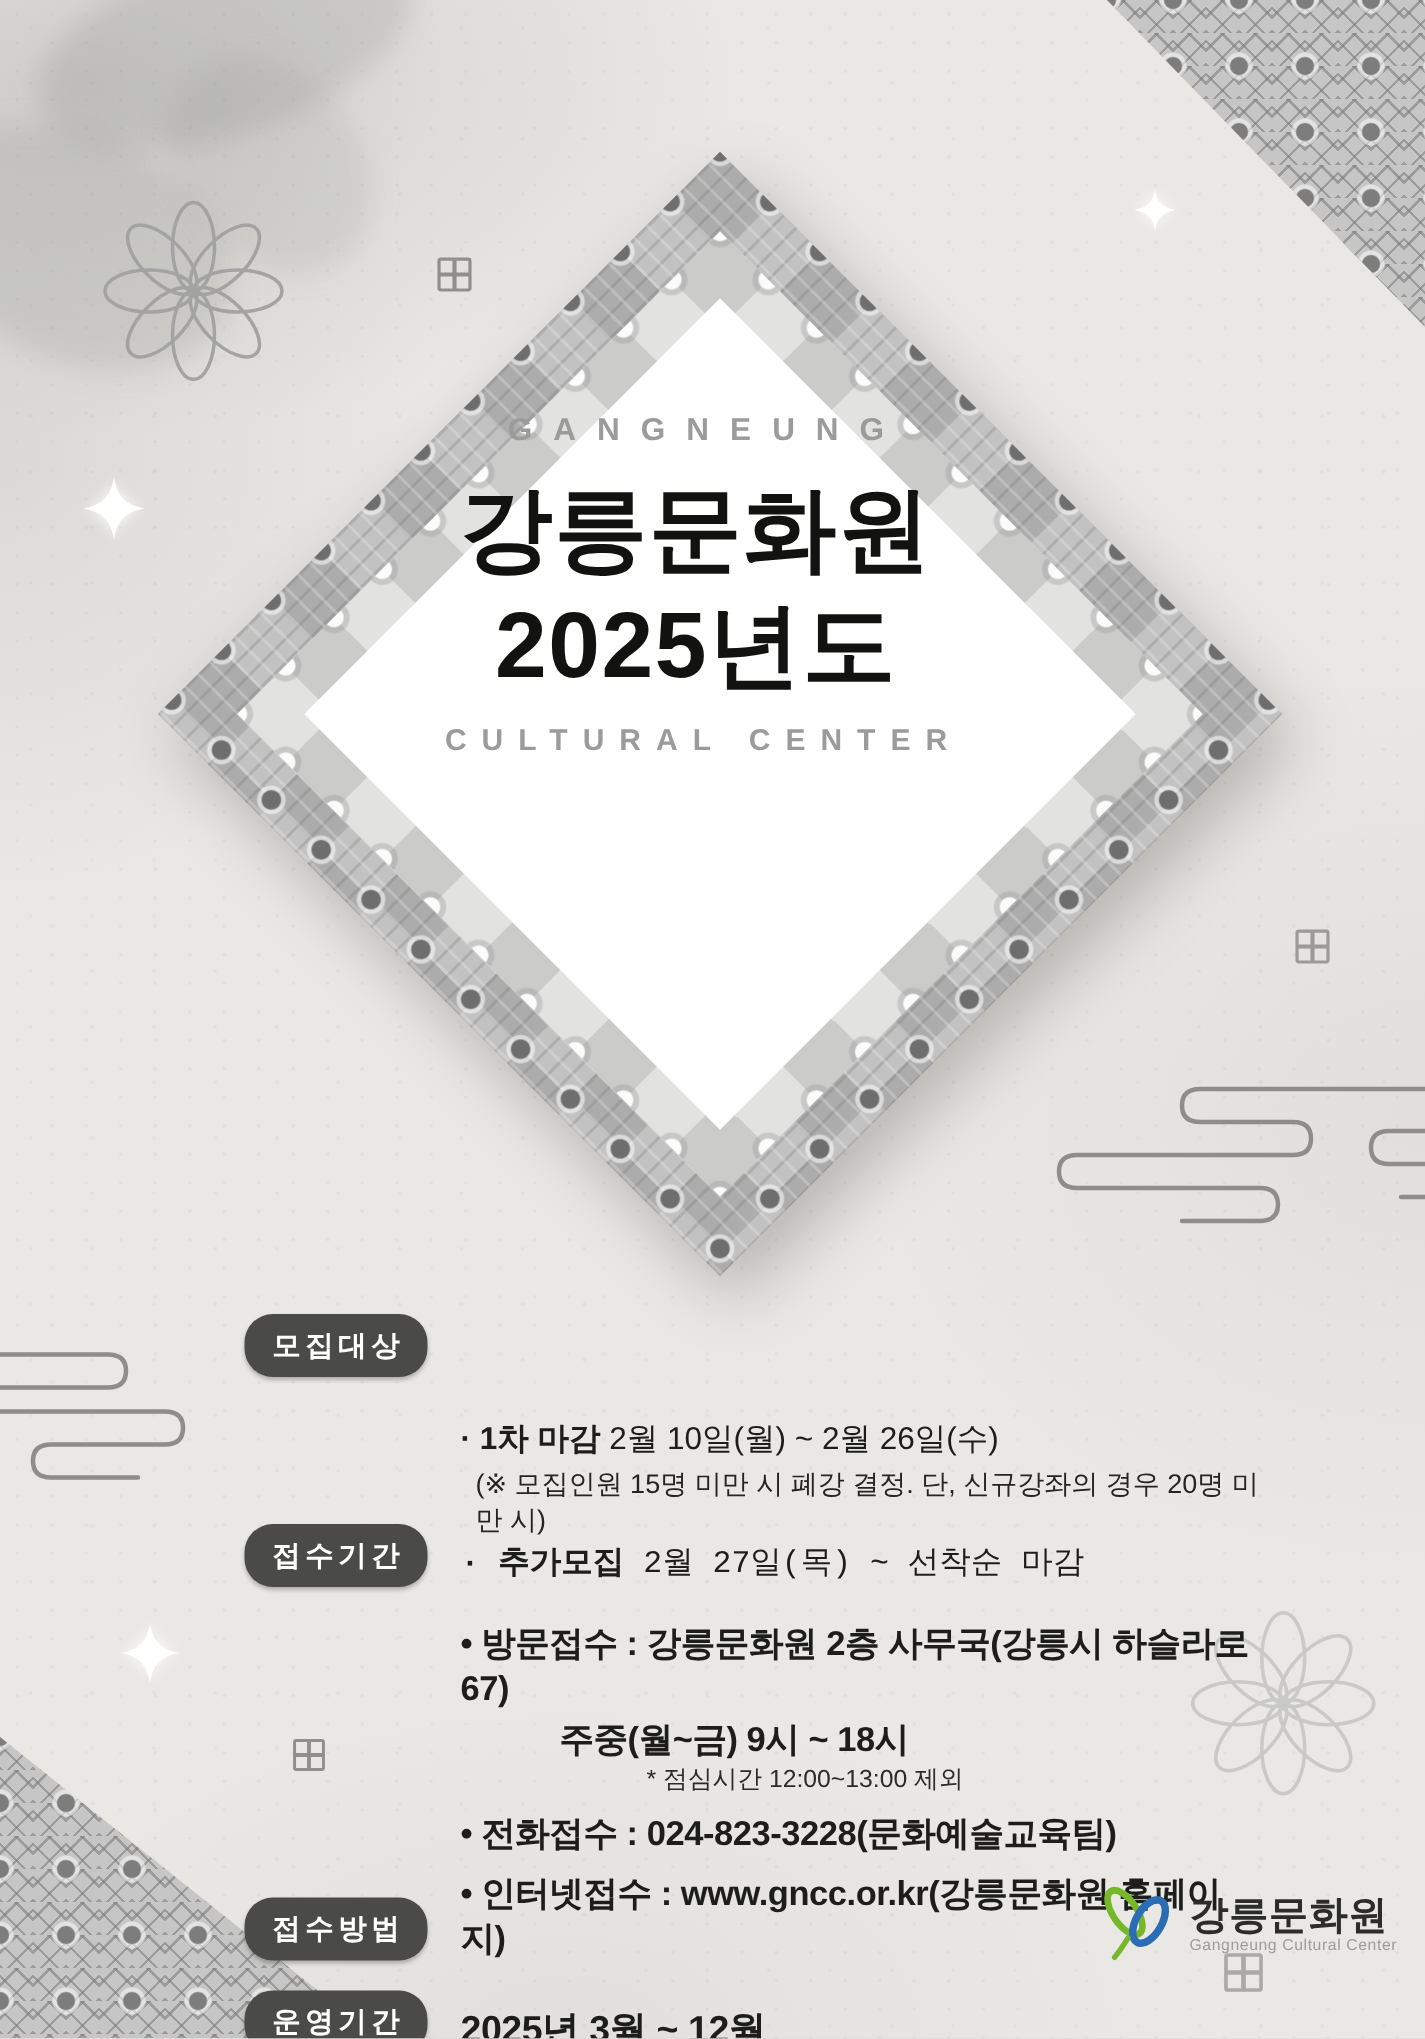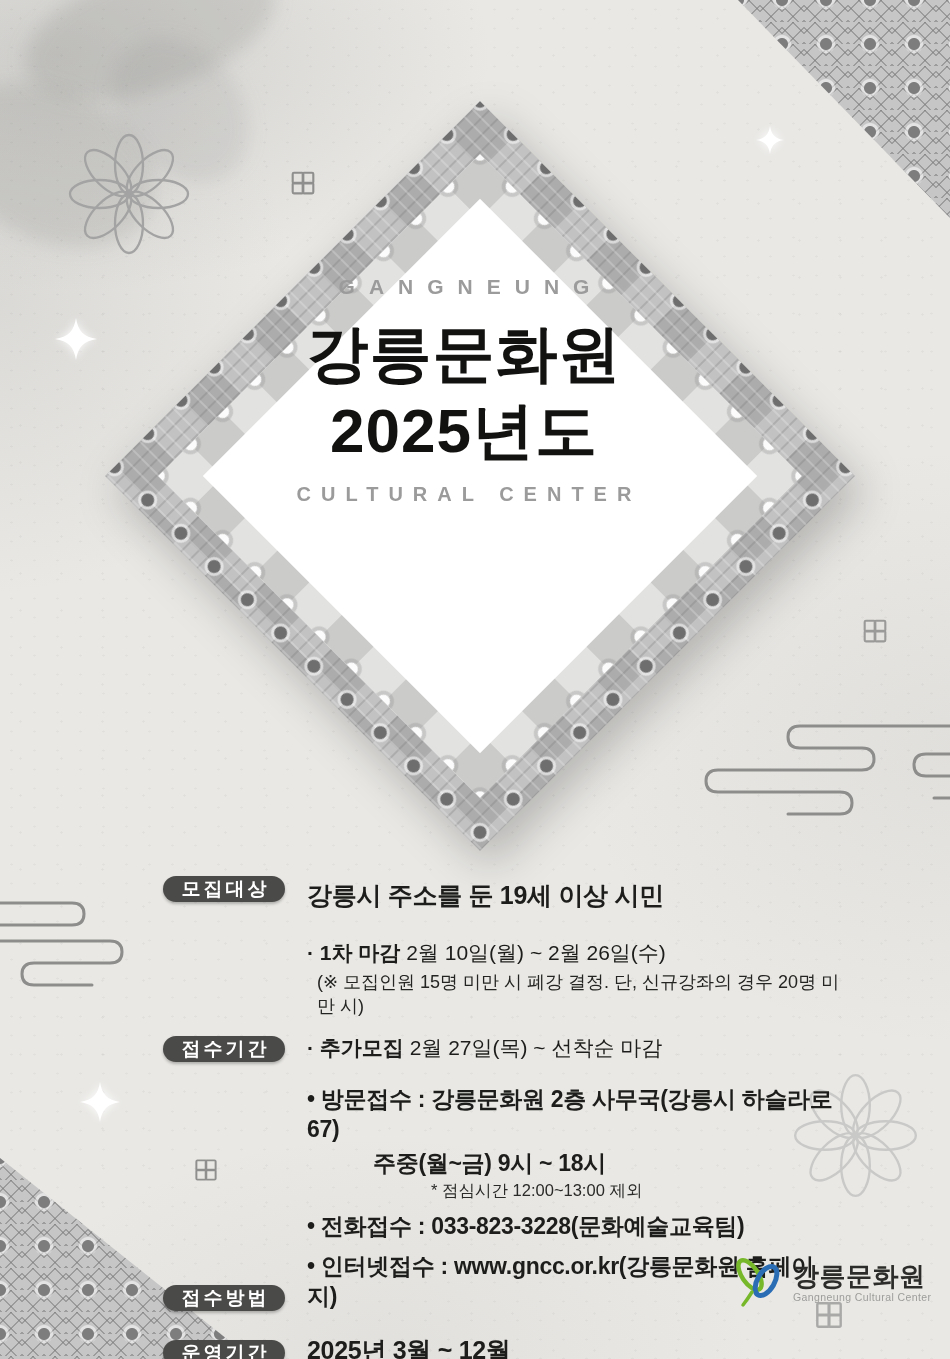--- a/index.html
+++ b/index.html
@@ -57,21 +57,21 @@
   .dm-inner{width:392px;height:392px;background:#fff;}
   
   .title-block{position:absolute;left:189px;top:275px;width:550px;text-align:center;z-index:5;}
   .eng-label{font-size:21px;font-weight:600;letter-spacing:14px;color:#9b9b9b;text-indent:14px;}
   .title-lines{margin:16px 0 14px 0;}
   .title-line{font-size:62px;line-height:77px;font-weight:900;color:#121210;letter-spacing:1px;}
   .eng-label.bottom{letter-spacing:10px;text-indent:10px;font-size:20px;}
   
   .info{position:absolute;left:163px;top:876px;width:680px;z-index:5;}
   .row{display:flex;align-items:flex-start;}
-  .badge{flex:0 0 122px;height:26px;border-radius:19px;background:#4a4a48;
+  .badge{flex:0 0 122px;height:42px;border-radius:19px;background:#4a4a48;
     color:#fff;font-size:19px;font-weight:800;letter-spacing:3px;text-indent:3px;
     display:flex;align-items:center;justify-content:center;box-shadow:0 2px 3px rgba(0,0,0,.25);}
   .row-content{margin-left:22px;padding-top:4px;}
   .main-line{font-size:25px;font-weight:700;letter-spacing:-0.3px;line-height:31px;}
   .sub-line{font-size:21px;font-weight:500;line-height:28px;margin-top:8px;}
   .sub-line .bold{font-weight:800;}
   .note-line{font-size:18px;font-weight:500;line-height:24px;margin-top:3px;padding-left:10px;color:#242422;}
   .method-line{font-size:23px;font-weight:600;line-height:30px;margin-top:10px;letter-spacing:-0.3px;}
   .hours-line{font-size:23px;font-weight:600;line-height:30px;margin-top:4px;margin-left:66px;letter-spacing:-0.3px;}
   .lunch-note{font-size:16.5px;font-weight:500;line-height:21px;margin-top:2px;margin-left:124px;color:#2a2a28;}
@@ -213,47 +213,44 @@
       <div class="title-line">강릉문화원</div>
       <div class="title-line">2025년도</div>
     </div>
     <div class="eng-label bottom">CULTURAL CENTER</div>
   </div>
 
   <div class="info">
 
     <div class="row">
       <span class="badge">모집대상</span>
-      <div class="row-content">
-        <div class="main-line">강릉시 주소를 둔 19세 이상 시민</div>
-      </div>
     </div>
 
     <div class="row mt-row">
       <span class="badge">접수기간</span>
       <div class="row-content">
         <div class="sub-line">
           <span class="bold">· 1차 마감</span>
           <span>2월 10일(월) ~ 2월 26일(수)</span>
         </div>
         <div class="note-line">(※ 모집인원 15명 미만 시 폐강 결정. 단, 신규강좌의 경우 20명 미만 시)</div>
-        <div class="sub-line" style="margin-top:16px;">
+        <div class="sub-line" style="margin-top:5px;font-family:Liberation Mono, monospace;">
           <span class="bold">· 추가모집</span>
           <span>2월 27일(목) ~ 선착순 마감</span>
         </div>
       </div>
     </div>
 
     <div class="row mt-row">
       <span class="badge">접수방법</span>
       <div class="row-content" style="padding-top:6px;">
         <div class="method-line" style="margin-top:0;">• 방문접수 : 강릉문화원 2층 사무국(강릉시 하슬라로 67)</div>
         <div class="hours-line">주중(월~금) 9시 ~ 18시</div>
         <div class="lunch-note">* 점심시간 12:00~13:00 제외</div>
-        <div class="method-line">• 전화접수 : 033-823-3228(문화예술교육팀)</div>
+        <div class="method-line">• 전화접수 : 024-823-3228(문화예술교육팀)</div>
         <div class="method-line">• 인터넷접수 : www.gncc.or.kr(강릉문화원 홈페이지)</div>
       </div>
     </div>
 
     <div class="row mt-row" style="margin-top:20px;">
       <span class="badge">운영기간</span>
       <div class="row-content">
         <div class="main-line">2025년 3월 ~ 12월</div>
       </div>
     </div>

